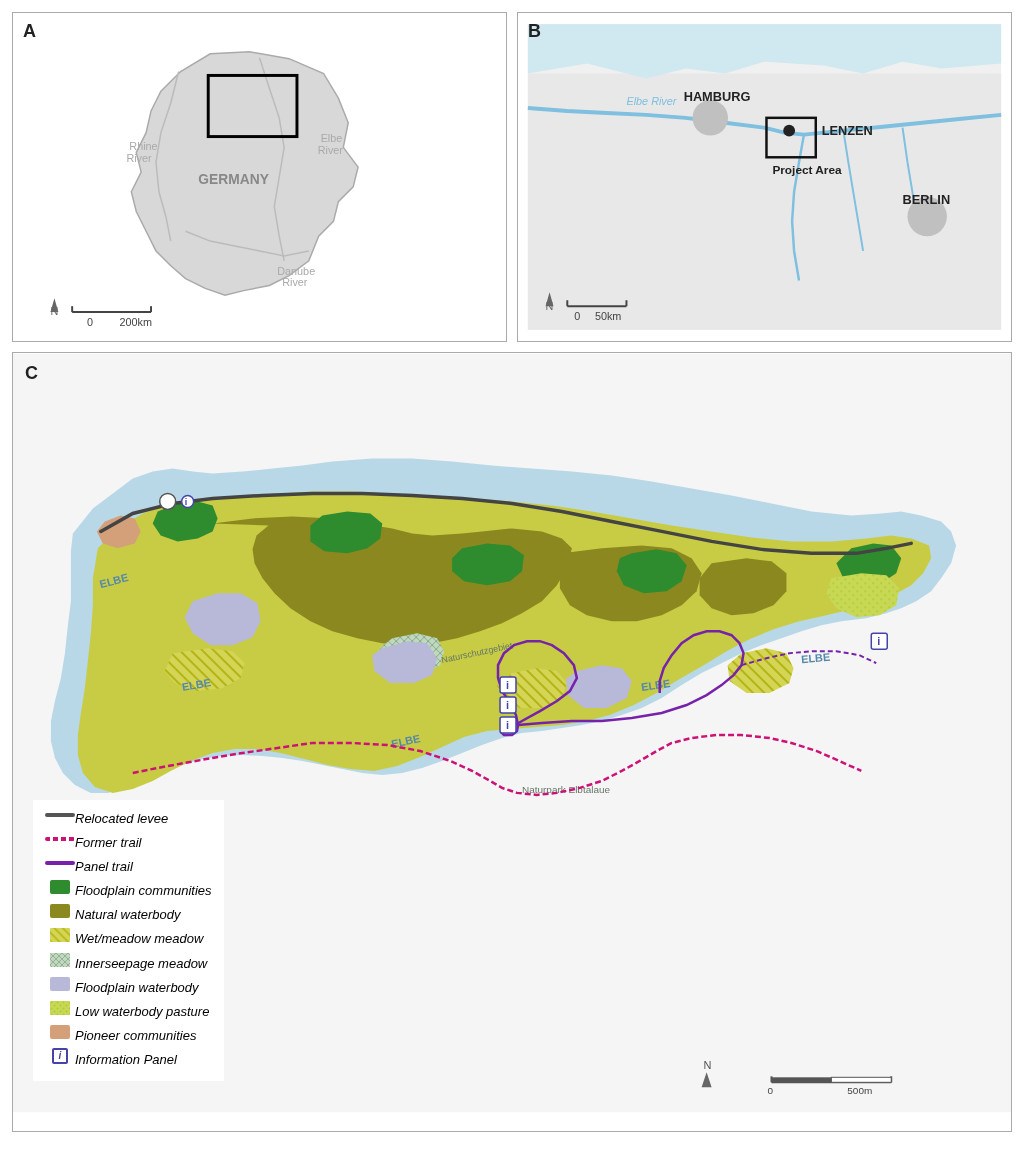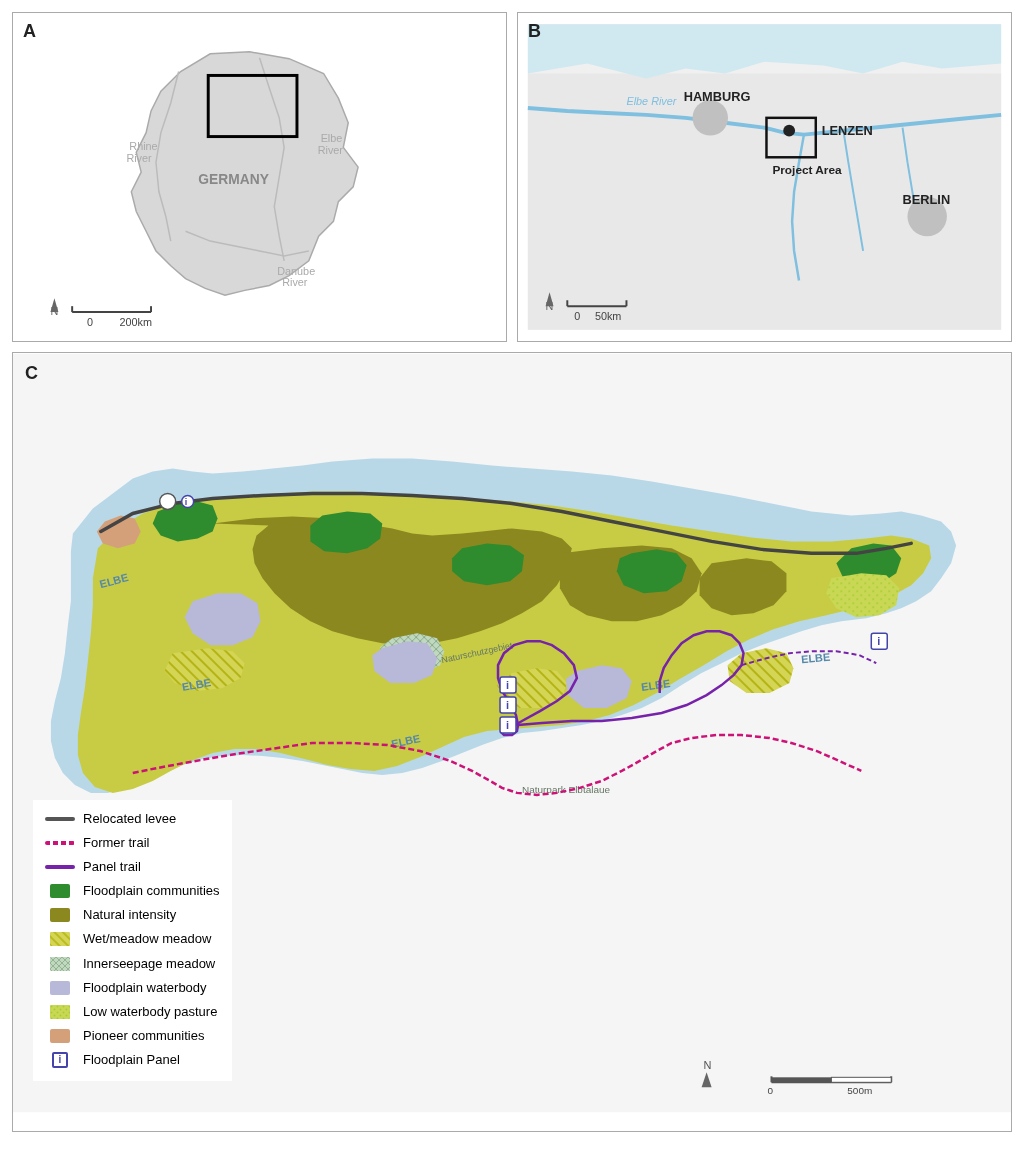--- a/index.html
+++ b/index.html
@@ -60,23 +60,22 @@
       bottom: 50px;
       left: 20px;
       background: rgba(255,255,255,0.92);
       padding: 8px 12px;
       font-size: 13px;
       line-height: 1.7;
     }
 
     .legend-item {
       display: flex;
-      align-items: center;
-      gap: 8px;
       margin-bottom: 2px;
+      font-style: italic;
     }
 
     .legend-symbol {
       width: 30px;
       height: 14px;
       flex-shrink: 0;
       display: flex;
       align-items: center;
       justify-content: center;
     }
@@ -338,21 +337,21 @@
         <div class="legend-symbol">
           <div class="legend-box" style="background:#2e8b2e;"></div>
         </div>
         <span>Floodplain communities</span>
       </div>
 
       <div class="legend-item">
         <div class="legend-symbol">
           <div class="legend-box" style="background:#8b8820;"></div>
         </div>
-        <span>Natural intensity</span>
+        <span>Natural waterbody</span>
       </div>
 
       <div class="legend-item">
         <div class="legend-symbol">
           <svg width="20" height="14">
             <defs>
               <pattern id="lWetMeadow" patternUnits="userSpaceOnUse" width="6" height="6" patternTransform="rotate(45)">
                 <rect width="6" height="6" fill="#d4d455"></rect>
                 <line x1="0" y1="3" x2="6" y2="3" stroke="#aaaa00" stroke-width="1.2"></line>
               </pattern>
@@ -406,20 +405,20 @@
         <div class="legend-symbol">
           <div class="legend-box" style="background:#d4a07a;"></div>
         </div>
         <span>Pioneer communities</span>
       </div>
 
       <div class="legend-item">
         <div class="legend-symbol">
           <div class="info-icon">i</div>
         </div>
-        <span>Floodplain Panel</span>
+        <span>Information Panel</span>
       </div>
 
     </div>
 
   </div>
 
 </div>
 
 </body></html>

